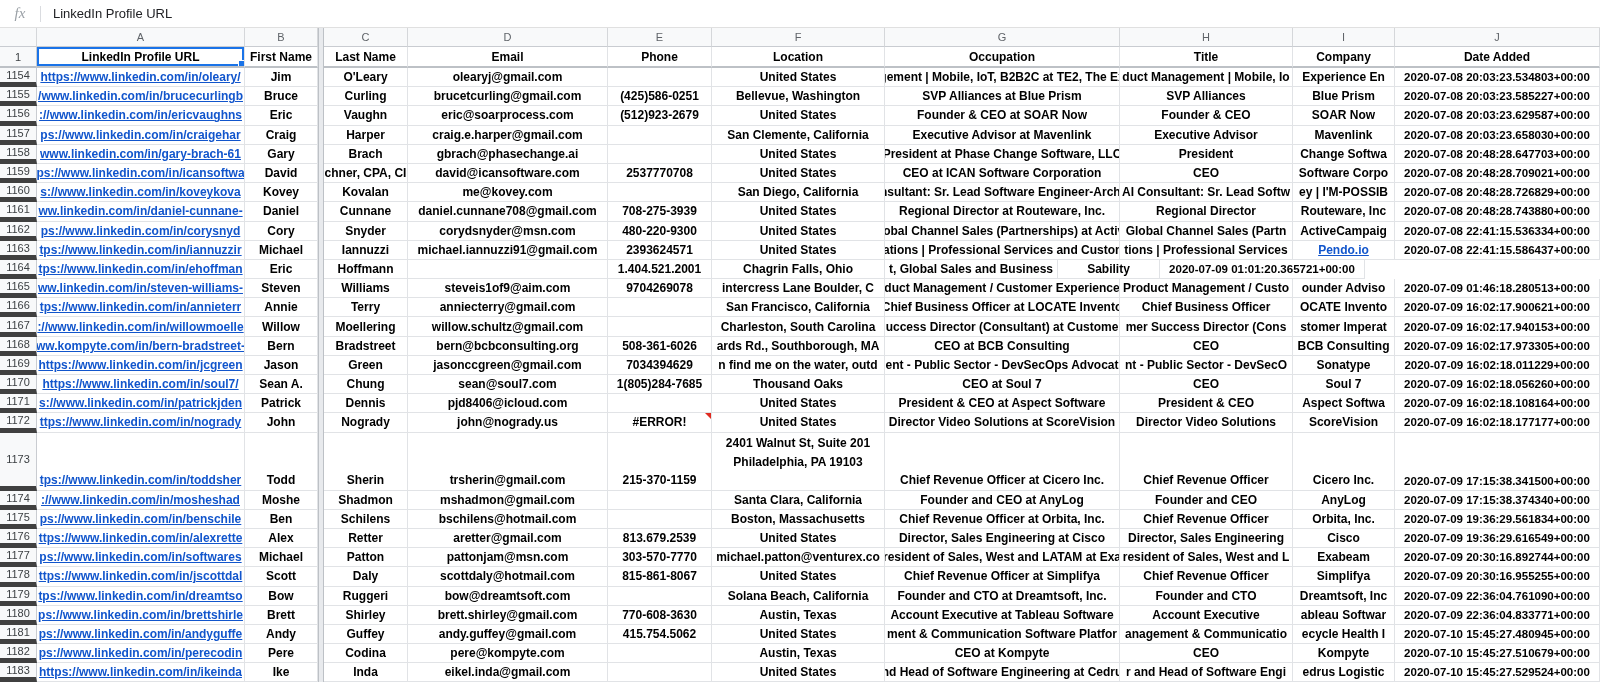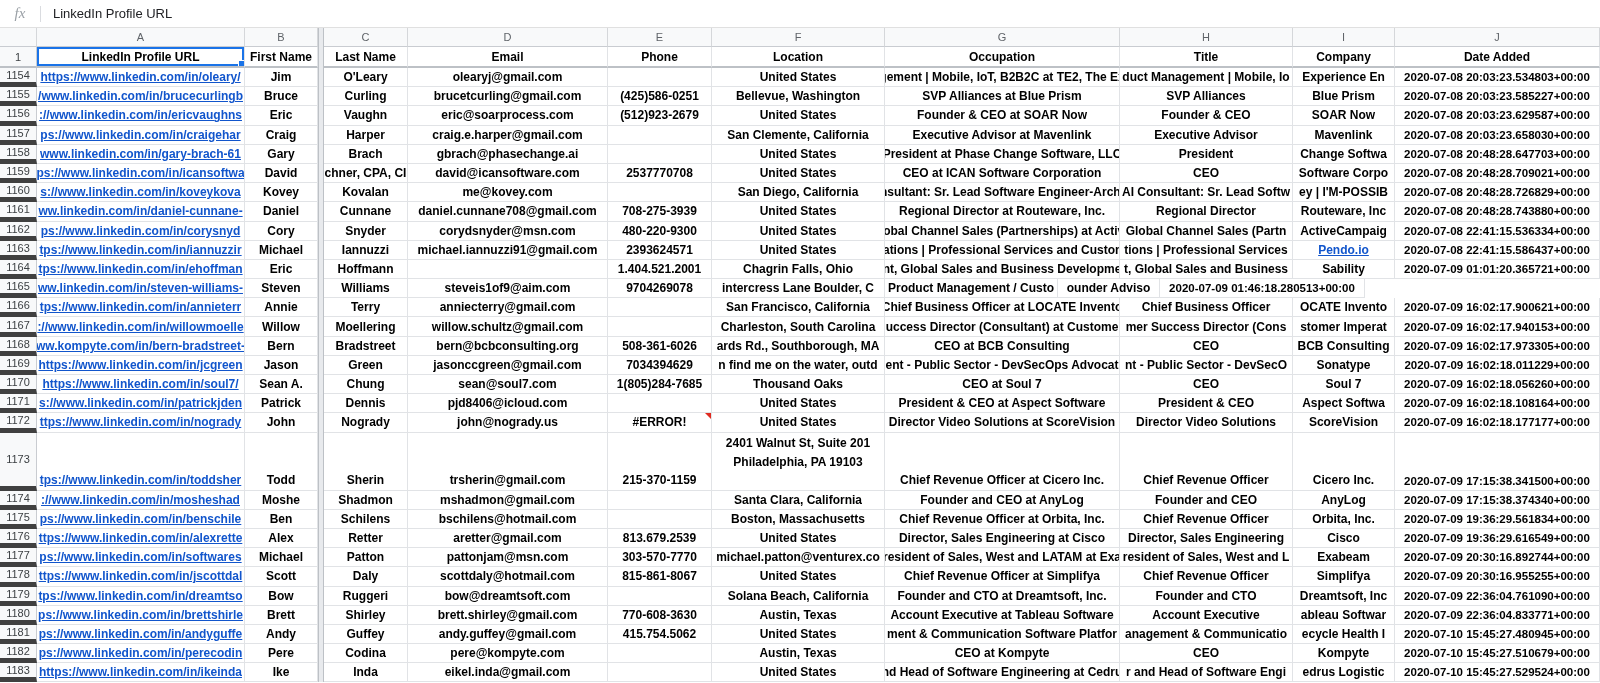--- a/index.html
+++ b/index.html
@@ -472,23 +472,20 @@
       </div>
       <div class="cell" style="width: 200px;">
         <span></span>
       </div>
       <div class="cell" style="width: 104px;">
         <span>1.404.521.2001</span>
       </div>
       <div class="cell" style="width: 173px;">
         <span>Chagrin Falls, Ohio</span>
       </div>
-      <div class="cell" style="width: 235px;">
-        <span>nt, Global Sales and Business Developme</span>
-      </div>
       <div class="cell" style="width: 173px;">
         <span>t, Global Sales and Business</span>
       </div>
       <div class="cell" style="width: 102px;">
         <span>Sability</span>
       </div>
       <div class="cell c-date" style="width: 205px;">
         <span>2020-07-09 01:01:20.365721+00:00</span>
       </div>
     </div>
@@ -505,20 +502,23 @@
         <span>Williams</span>
       </div>
       <div class="cell" style="width: 200px;">
         <span>steveis1of9@aim.com</span>
       </div>
       <div class="cell" style="width: 104px;">
         <span>9704269078</span>
       </div>
       <div class="cell" style="width: 173px;">
         <span>intercress Lane Boulder, C</span>
+      </div>
+      <div class="cell" style="width: 235px;">
+        <span>duct Management / Customer Experience</span>
       </div>
       <div class="cell" style="width: 173px;">
         <span>Product Management / Custo</span>
       </div>
       <div class="cell" style="width: 102px;">
         <span>ounder Adviso</span>
       </div>
       <div class="cell c-date" style="width: 205px;">
         <span>2020-07-09 01:46:18.280513+00:00</span>
       </div>

